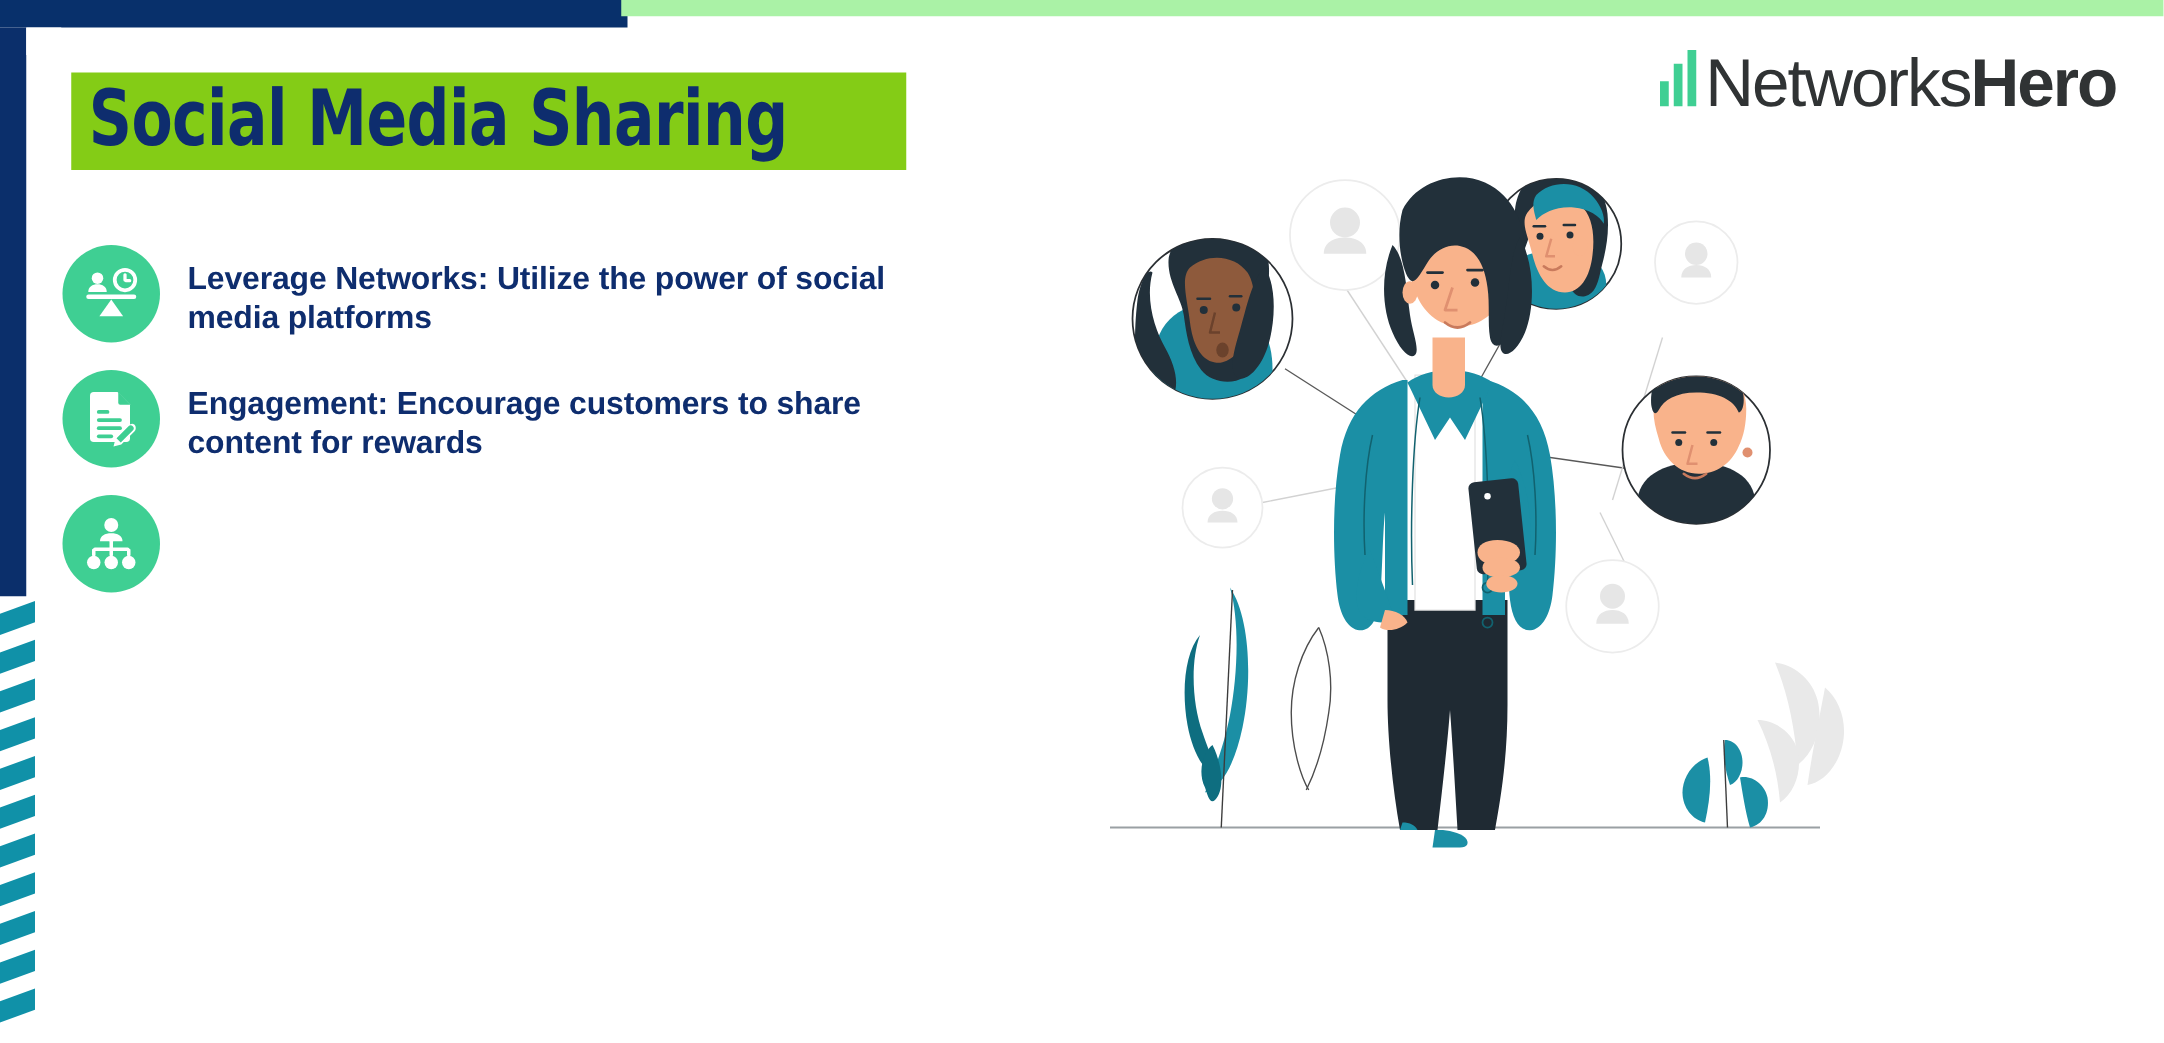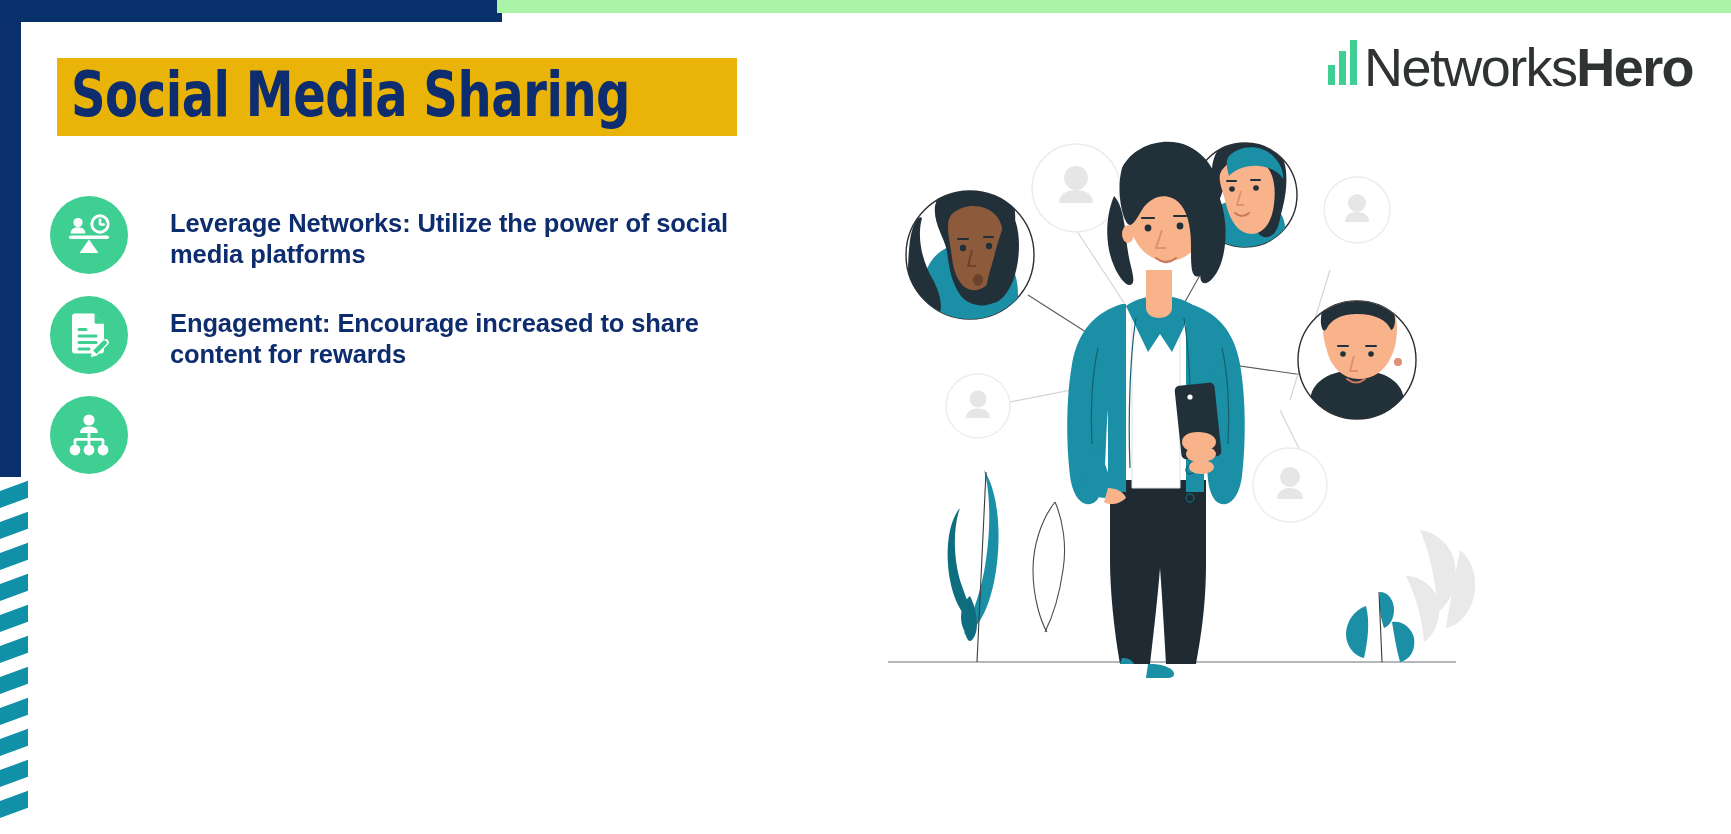--- a/index.html
+++ b/index.html
@@ -62,22 +62,22 @@
     width: 34px;
     height: 17px;
     background: #1091a8;
     transform: skewY(-20deg);
   }
 
   
   .title-wrap {
     position: absolute;
     left: 57px; top: 58px;
-    background: #eab308;
-    padding: 6px 16px 10px 14px;
+    background: #84cc16;
+    padding: 6px 4px 10px 14px;
   }
   .title-text {
     font-family: "Liberation Sans Narrow", "DejaVu Sans Condensed", "Liberation Sans", sans-serif;
     font-size: 62px;
     line-height: 1.0;
     font-weight: 700;
     color: #0e2d6e;
     letter-spacing: -0.5px;
     white-space: nowrap;
     transform: scaleX(0.86);
@@ -88,21 +88,20 @@
   .bullets {
     position: absolute;
     left: 50px;
     top: 196px;
     width: 760px;
   }
   .bullet {
     display: flex;
     align-items: flex-start;
     margin-bottom: 22px;
-    gap: 20px;
   }
   .bullet-icon {
     flex: 0 0 auto;
     width: 78px;
     height: 78px;
     border-radius: 50%;
     background: #3fcf93;
     display: flex;
     align-items: center;
     justify-content: center;
@@ -215,21 +214,21 @@
             <path d="M27.6 1.8 v8.4 a1.6 1.6 0 0 0 1.6 1.6 h8.1z" fill="#3fcf93"></path>
             <rect x="10.5" y="16" width="10" height="3" rx="1.5" fill="#3fcf93"></rect>
             <rect x="10.5" y="22.5" width="20" height="3" rx="1.5" fill="#3fcf93"></rect>
             <rect x="10.5" y="29" width="20" height="3" rx="1.5" fill="#3fcf93"></rect>
             <rect x="10.5" y="35.5" width="13" height="3" rx="1.5" fill="#3fcf93"></rect>
             <path d="M40.5 27.5 a4 4 0 0 1 0 5.6 l-10.5 10.5 -6.2 1.6 1.6-6.2 10.5-10.5 a4 4 0 0 1 4.6-1z"></path>
             <path d="M39.2 29 a2.4 2.4 0 0 1 0 3.4 l-9.6 9.6 -3.4-3.4 9.6-9.6 a2.4 2.4 0 0 1 3.4 0z" fill="#3fcf93"></path>
           </g>
         </svg>
       </div>
-      <div class="bullet-text">Engagement: Encourage increased to share content for rewards</div>
+      <div class="bullet-text">Engagement: Encourage customers to share content for rewards</div>
     </div>
 
     <div class="bullet">
       <div class="bullet-icon">
         <svg width="46" height="44" viewBox="0 0 46 44" aria-hidden="true">
           <g fill="#ffffff">
             <circle cx="23" cy="7" r="5.6"></circle>
             <path d="M14 20c0-4.4 4-6.4 9-6.4s9 2 9 6.4z"></path>
             <rect x="21.6" y="19" width="2.8" height="7" rx="1"></rect>
             <rect x="8.5" y="25" width="29" height="2.8" rx="1.4"></rect>

